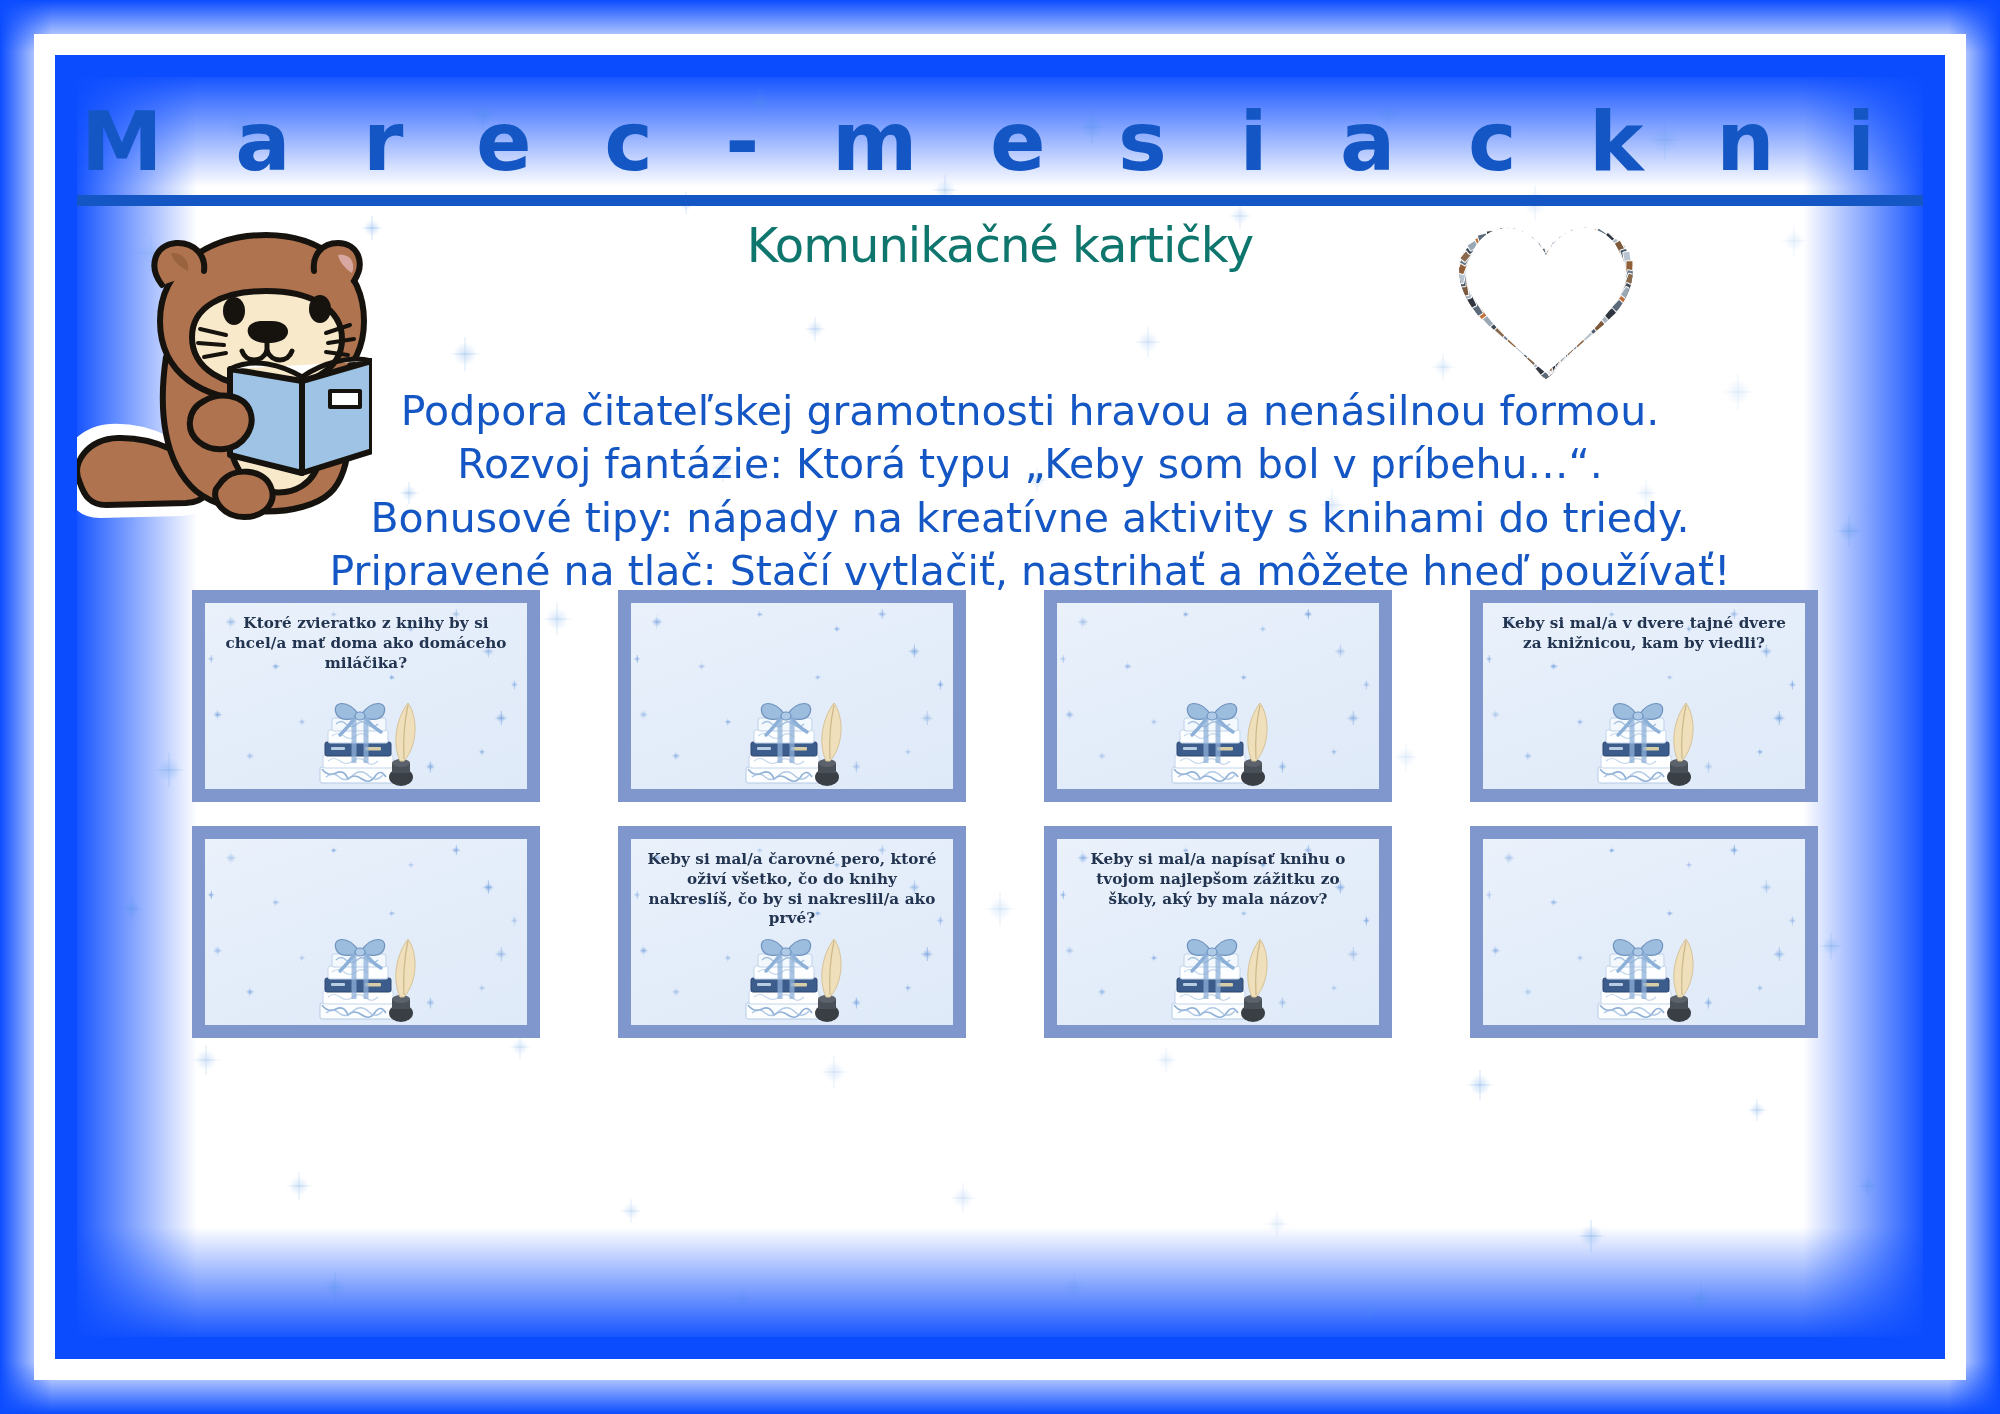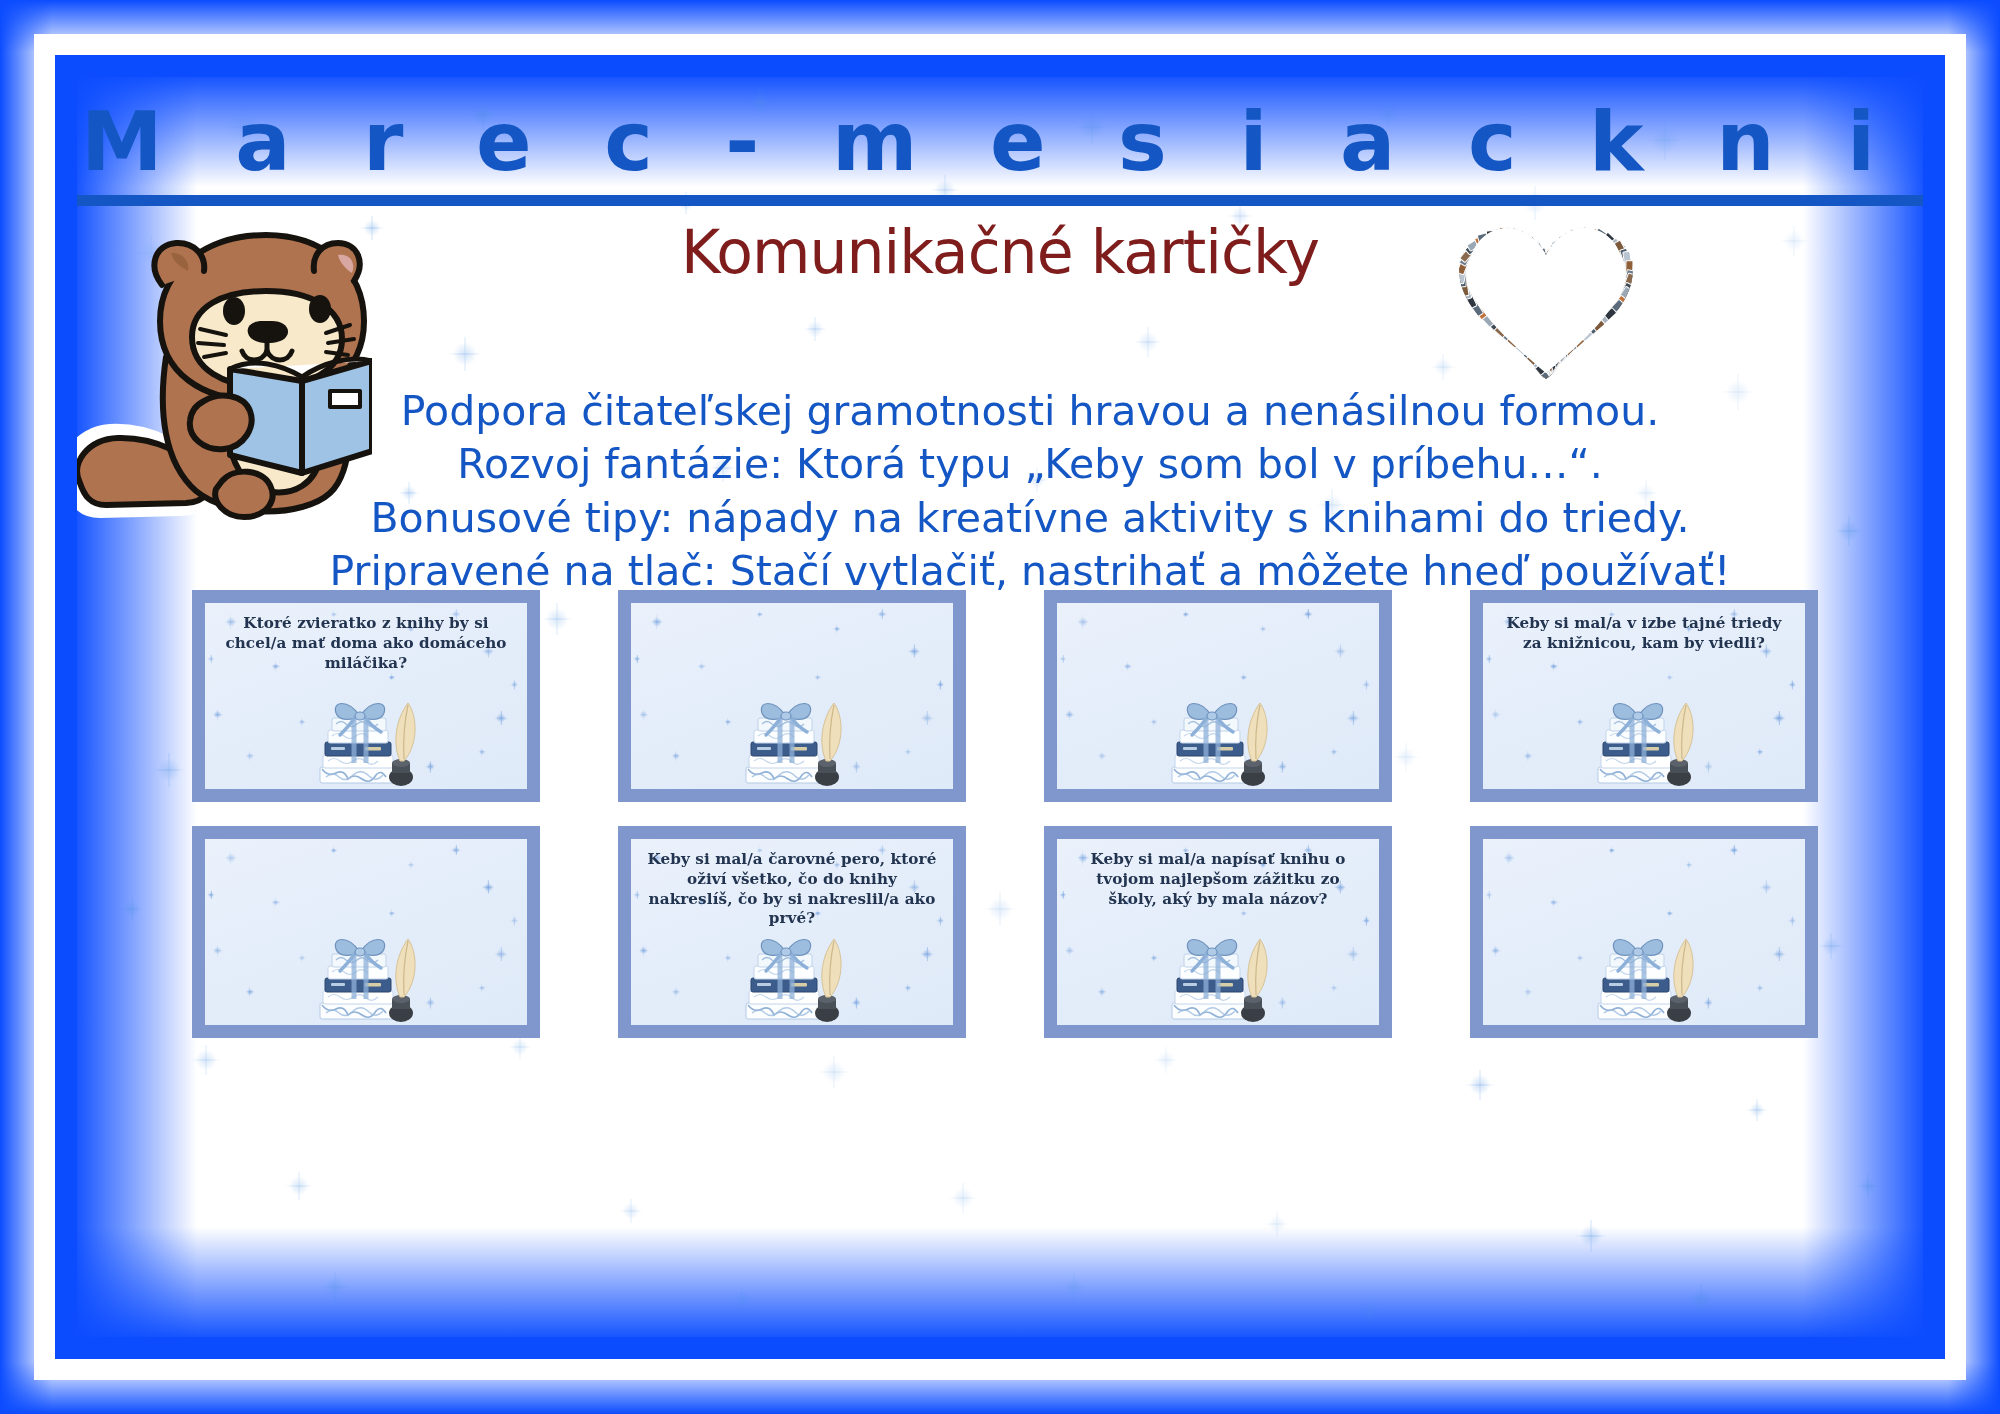--- a/index.html
+++ b/index.html
@@ -89,22 +89,22 @@
     padding: 0 4px 10px 4px;
     line-height: 1.05;
     white-space: nowrap;
   }
 
   .subtitle {
     position: absolute; left: 0; right: 0; top: 140px;
     text-align: center;
     font-family: "DejaVu Sans", sans-serif;
     font-weight: 400;
-    font-size: 60px;
-    color: #7f1d1d;
+    font-size: 48px;
+    color: #0f766e;
     letter-spacing: -1px;
   }
 
   
   .heart-books {
     position: absolute;
     left: 1376px; top: 130px;
     width: 186px; height: 178px;
   }
 
@@ -615,21 +615,21 @@
               <span class="cs" style="left:92%;top:62%;width:14px;height:14px;margin-left:-7px;margin-top:-7px;opacity:0.73"></span>
               <span class="cs" style="left:14%;top:82%;width:10px;height:10px;margin-left:-5px;margin-top:-5px;opacity:0.59"></span>
               <span class="cs" style="left:70%;top:88%;width:11px;height:11px;margin-left:-5.5px;margin-top:-5.5px;opacity:0.45"></span>
               <span class="cs" style="left:30%;top:64%;width:8px;height:8px;margin-left:-4px;margin-top:-4px;opacity:0.66"></span>
               <span class="cs" style="left:52%;top:88%;width:9px;height:9px;margin-left:-4.5px;margin-top:-4.5px;opacity:0.52"></span>
               <span class="cs" style="left:86%;top:80%;width:8px;height:8px;margin-left:-4px;margin-top:-4px;opacity:0.73"></span>
               <span class="cs" style="left:2%;top:30%;width:8px;height:8px;margin-left:-4px;margin-top:-4px;opacity:0.59"></span>
               <span class="cs" style="left:58%;top:40%;width:7px;height:7px;margin-left:-3.5px;margin-top:-3.5px;opacity:0.45"></span>
               <span class="cs" style="left:96%;top:44%;width:9px;height:9px;margin-left:-4.5px;margin-top:-4.5px;opacity:0.66"></span>
             </div>
-            <div class="card-q">Keby si mal/a v izbe tajné triedy za knižnicou, kam by viedli?</div>
+            <div class="card-q">Keby si mal/a v dvere tajné dvere za knižnicou, kam by viedli?</div>
             <div class="card-art"><svg viewBox="0 0 116 104" width="116" height="104" aria-hidden="true">
     <g>
 
       <rect x="12" y="82" width="74" height="16" rx="2" fill="#fbfdff" stroke="#b6cbe6" stroke-width="1"></rect>
       <path d="M14 84 q6 8 14 4 q8 -4 12 6 q6 -6 14 0 q8 6 14 -4 q5 -6 10 2" fill="none" stroke="#7ea3cf" stroke-width="1.6" opacity=".85"></path>
       <path d="M18 92 q7 -6 13 0 q7 6 14 -2 q8 -7 16 1 q7 7 14 -1" fill="none" stroke="#9dbbdd" stroke-width="1.4" opacity=".8"></path>
 
       <rect x="15" y="70" width="70" height="13" rx="2" fill="#ffffff" stroke="#c3d5ea" stroke-width="1"></rect>
       <path d="M20 76 q6 -5 12 0 q7 5 13 0 q7 -5 13 1 q6 5 12 -1" fill="none" stroke="#a9c4e2" stroke-width="1.2" opacity=".7"></path>
 

